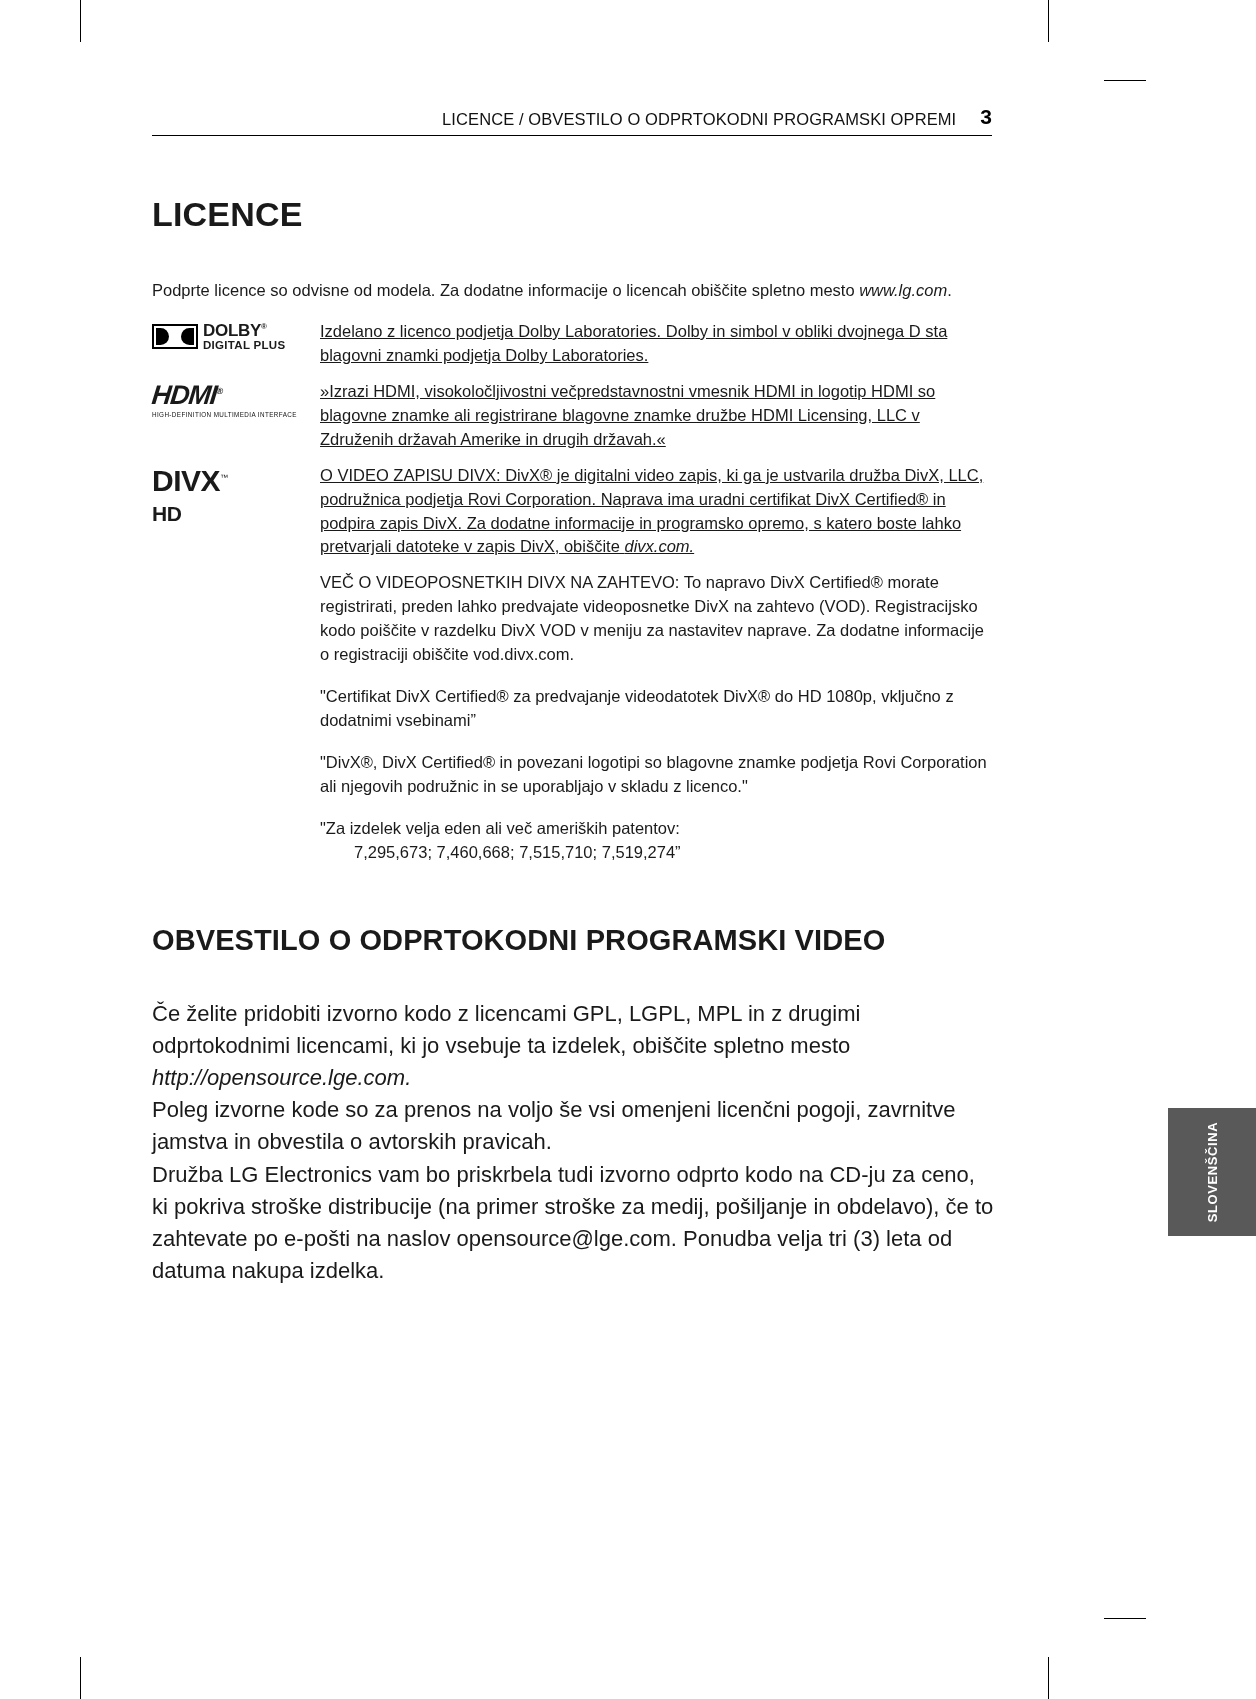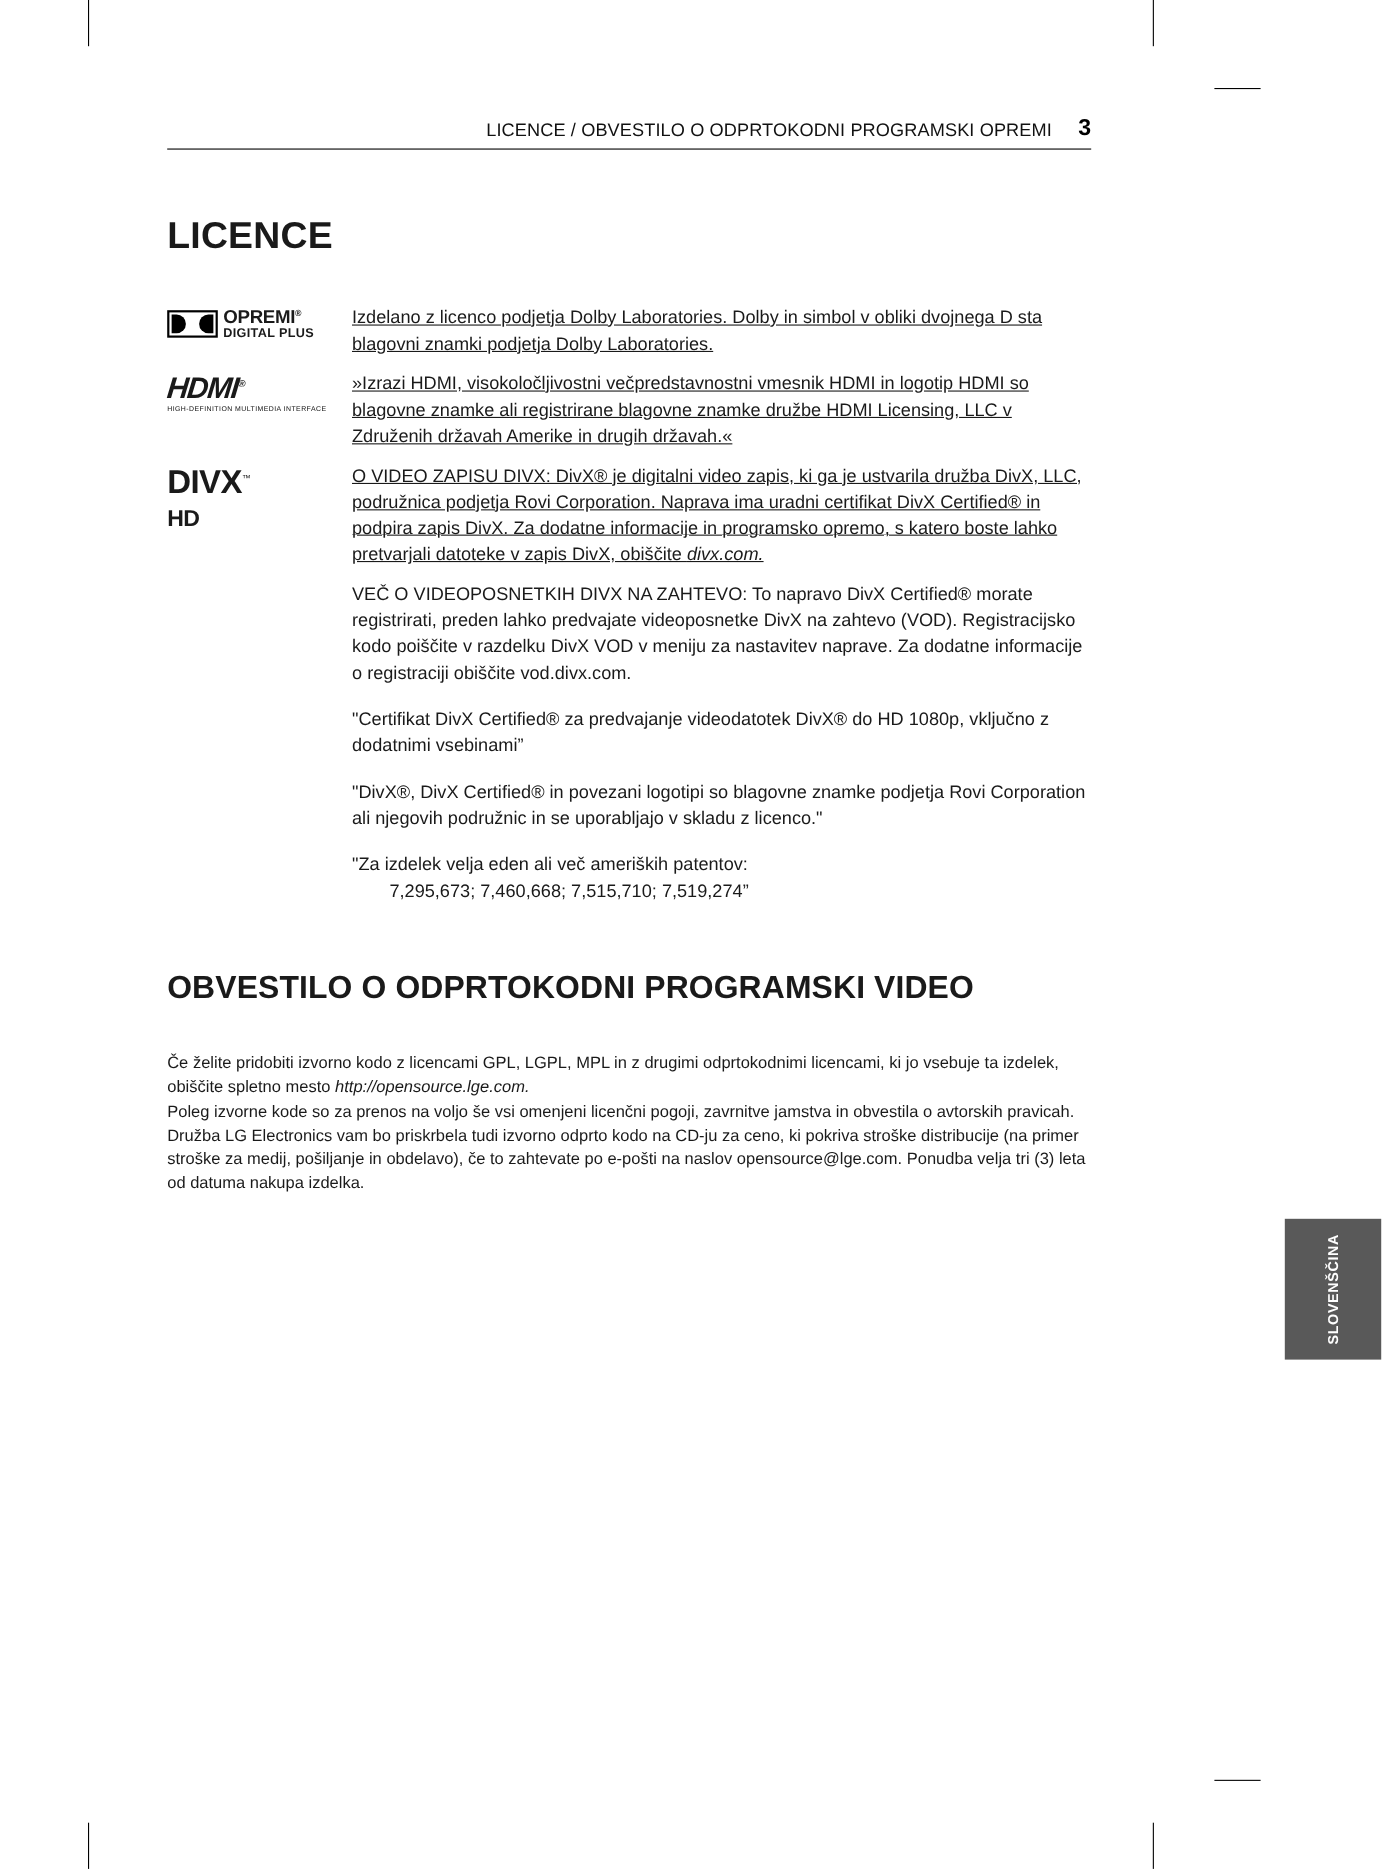--- a/index.html
+++ b/index.html
@@ -187,21 +187,21 @@
   .indent-block {
     margin-left: 168px;
     font-size: 16.5px;
     line-height: 1.45;
   }
   .indent-block p { margin: 0 0 18px 0; }
   .patent-line { padding-left: 34px; display: block; }
 
   
   .oss {
-    font-size: 15px;
+    font-size: 22px;
     line-height: 1.46;
     width: 844px;
     margin-top: 31px;
   }
   .oss p { margin: 0; }
 
   
   .side-tab {
     position: absolute;
     right: 0;
@@ -236,27 +236,30 @@
 
   <div class="header">
     <div class="header-title">LICENCE / OBVESTILO O ODPRTOKODNI PROGRAMSKI OPREMI</div>
     <div class="header-page">3</div>
   </div>
 
   <div class="content">
 
     <h1 class="section-title">LICENCE</h1>
 
+    <p class="intro">
+      <span>Podprte licence so odvisne od modela. Za dodatne informacije o licencah obiščite spletno mesto </span><span class="ital">www.lg.com</span><span>.</span>
+    </p>
 
     <div class="row">
       <div class="logo-cell">
         <div class="dolby">
           <div class="dolby-mark"></div>
           <div class="dolby-text">
-            <div class="l1"><span>OPREMI</span><sup>®</sup></div>
+            <div class="l1"><span>DOLBY</span><sup>®</sup></div>
             <div class="l2">DIGITAL PLUS</div>
           </div>
         </div>
       </div>
       <div class="text-cell">
         <p>Izdelano z licenco podjetja Dolby Laboratories. Dolby in simbol v obliki dvojnega D sta blagovni znamki podjetja Dolby Laboratories.</p>
       </div>
     </div>
 
     <div class="row">

